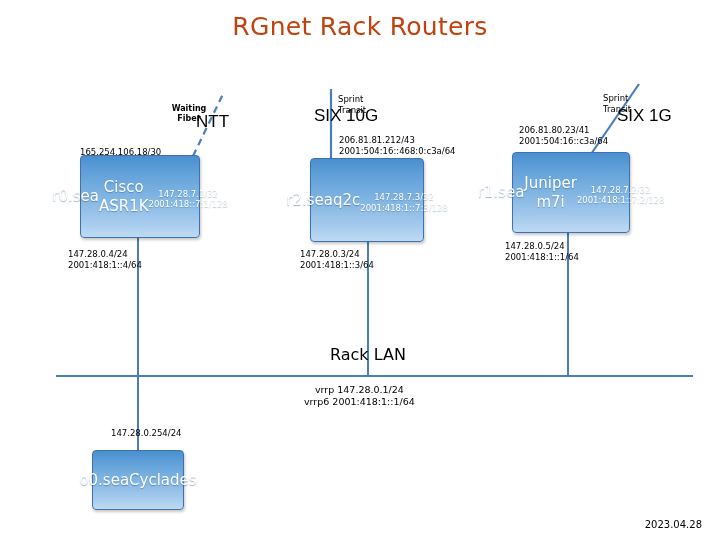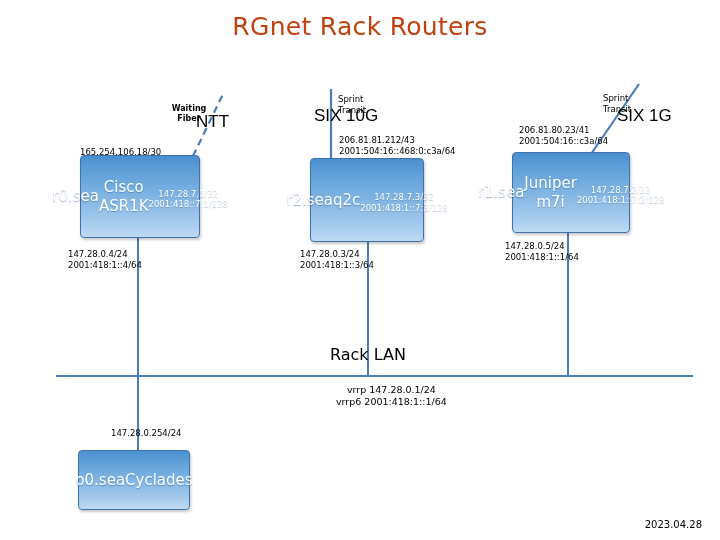--- a/index.html
+++ b/index.html
@@ -179,21 +179,21 @@
 
   <div class="annot" style="left:68px; top:249px;">147.28.0.4/24
 2001:418:1::4/64</div>
   <div class="annot" style="left:300px; top:249px;">147.28.0.3/24
 2001:418:1::3/64</div>
   <div class="annot" style="left:505px; top:241px;">147.28.0.5/24
 2001:418:1::1/64</div>
   <div class="annot" style="left:103px; top:428px;margin-left:8px;">147.28.0.254/24</div>
 
   <div class="lan-title" style="left:330px; top:345px;">Rack LAN</div>
-  <div class="lan-vrrp" style="left:304px; top:384px;margin-left:32px;">vrrp 147.28.0.1/24
+  <div class="lan-vrrp" style="left:304px; top:384px;">vrrp 147.28.0.1/24
 vrrp6 2001:418:1::1/64</div>
 
   <div class="node" style="left:80px; top:155px; width:120px; height:83px;">
     <div class="name-line">r0.sea</div>
     <div class="name-line">Cisco ASR1K</div>
     <div class="ip-line">147.28.7.1/32
 2001:418::7:1/128</div>
   </div>
 
   <div class="node" style="left:310px; top:158px; width:114px; height:84px;">
@@ -203,20 +203,20 @@
 2001:418:1::7:3/128</div>
   </div>
 
   <div class="node" style="left:512px; top:152px; width:118px; height:81px;">
     <div class="name-line">r1.sea</div>
     <div class="name-line">Juniper m7i</div>
     <div class="ip-line">147.28.7.2/32
 2001:418:1::7:2/128</div>
   </div>
 
-  <div class="node" style="left:78px; top:450px; width:112px; height:60px;">
+  <div class="node" style="left:92px; top:450px; width:92px; height:60px;">
     <div class="name-line">o0.sea</div>
     <div class="name-line">Cyclades</div>
   </div>
 
   <div class="datestamp">2023.04.28</div>
 
 </div>
 
 </body></html>

